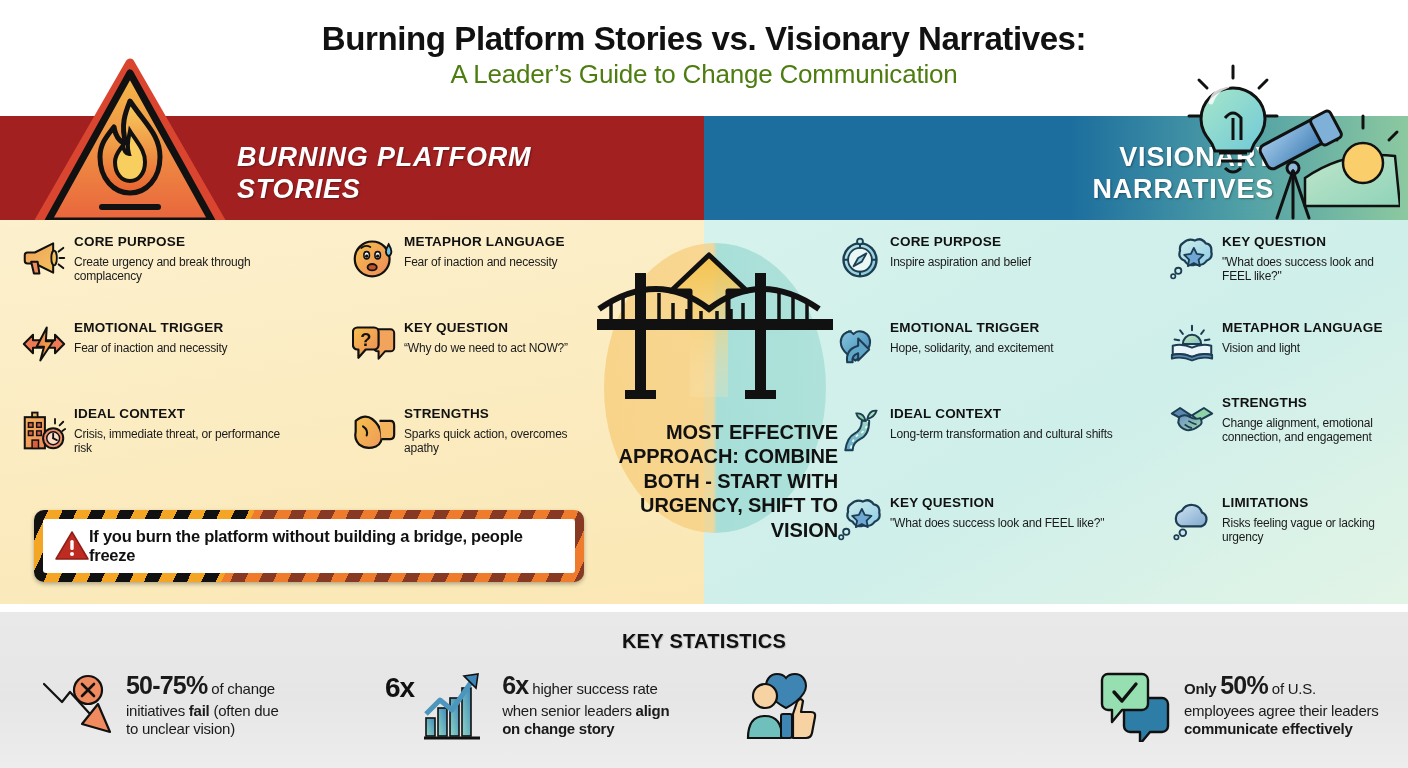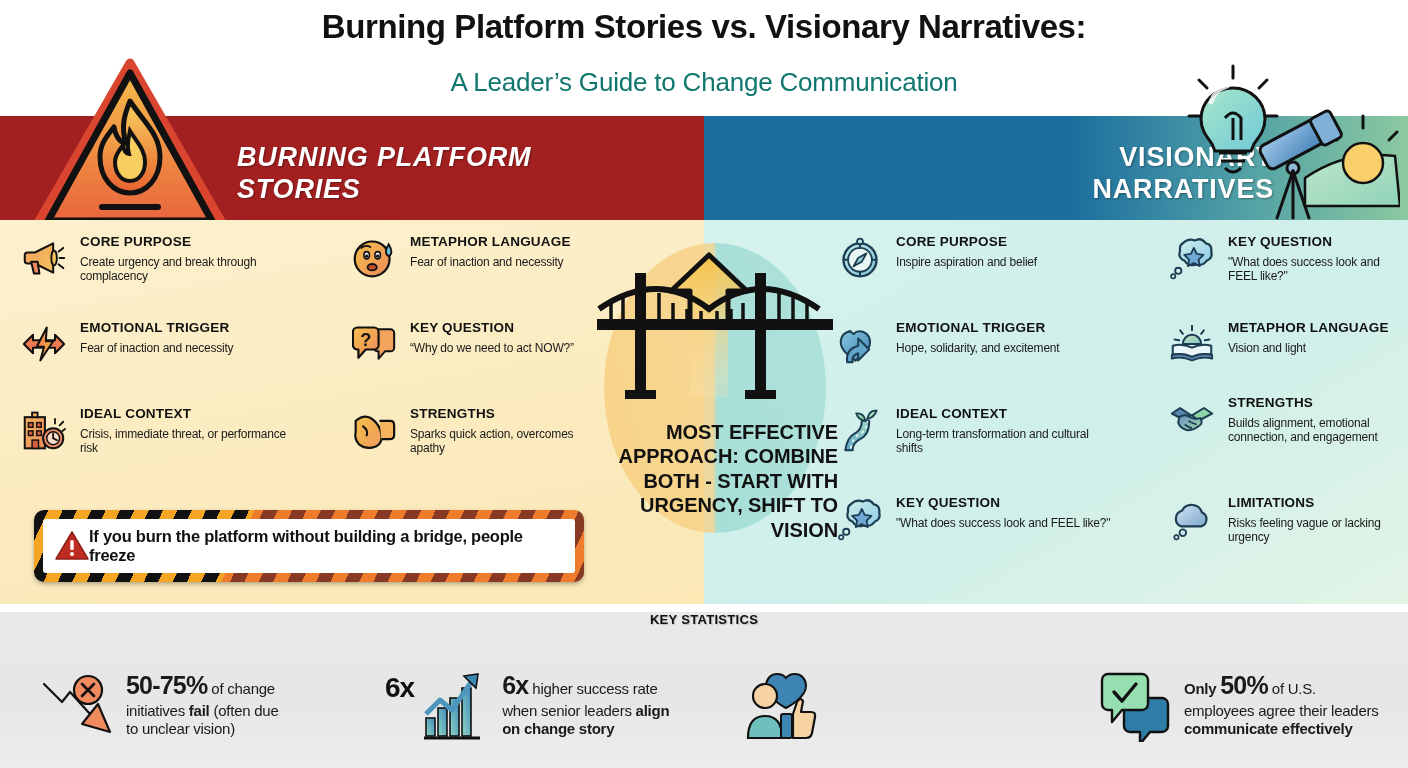--- a/index.html
+++ b/index.html
@@ -6,29 +6,29 @@
   html,body { width:1408px; height:768px; overflow:hidden; }
   body {
     font-family:"Liberation Sans", sans-serif;
     background:#ffffff;
     position:relative;
   }
 
   
   #title-area {
     position:absolute; left:0; top:0; width:1408px; height:116px;
-    background:#ffffff; text-align:center; padding-top:8px;
+    background:#ffffff; text-align:center; padding-top:20px;
   }
   #main-title {
     font-size:33px; font-weight:bold; color:#111; letter-spacing:-0.4px;
     line-height:1.15;
   }
   #sub-title {
-    font-size:26px; font-weight:normal; color:#0f766e; line-height:1.3;
-    margin-top:20px; letter-spacing:-0.2px;text-align:center;
+    font-size:26px; font-weight:normal; color:#4d7c0f; line-height:1.3;
+    margin-top:0; letter-spacing:-0.2px;text-align:center;
   }
 
   
   #band-left {
     position:absolute; left:0; top:116px; width:704px; height:104px;
     background:#A32021;
     font-style:italic;
   }
   #band-right {
     position:absolute; left:704px; top:116px; width:704px; height:104px;
@@ -49,21 +49,21 @@
 
   
   #panel-left {
     position:absolute; left:0; top:220px; width:704px; height:384px;
     background:linear-gradient(170deg,#FCF0CD 0%,#FAE7B4 100%);
   }
   #panel-right {
     position:absolute; left:704px; top:220px; width:704px; height:384px;
     background:linear-gradient(150deg,#D6F2EC 0%,#CFEFEA 55%,#E2F4E6 100%);
   }
-  .item { position:absolute; display:flex; gap:14px; }
+  .item { position:absolute; display:flex; gap:8px; }
   .item-ico { flex:0 0 auto; width:44px; height:44px; margin-top:2px; }
   .item-txt { flex:1 1 auto; }
   .item-label {
     font-size:13.5px; font-weight:bold; color:#111; letter-spacing:.2px;
     line-height:1.15; text-transform:uppercase;
   }
   .item-desc {
     font-size:12px; color:#1a1a1a; line-height:1.18; margin-top:5px;
     letter-spacing:-.2px;
   }
@@ -103,22 +103,22 @@
     text-align:right; font-size:20px; font-weight:bold; color:#111;
     line-height:1.22; letter-spacing:-.1px;
   }
 
   
   #stats {
     position:absolute; left:0; top:612px; width:1408px; height:156px;
     background:linear-gradient(180deg,#E9E9E9 0%,#E6E6E6 55%,#EDEDED 100%);
   }
   #stats-title {
-    text-align:center; font-size:13px; font-weight:bold; color:#111;
-    letter-spacing:.3px; 
+    text-align:center; font-size:20px; font-weight:bold; color:#111;
+    letter-spacing:.3px; padding-top:18px;
     text-shadow:1px 1px 1px rgba(0,0,0,.18);
   }
   #stats-row { position:absolute; left:0; top:50px; width:1408px;
                display:flex; align-items:flex-start; }
   .stat { display:flex; gap:8px; align-items:flex-start; }
   .stat-ico { flex:0 0 auto; }
   .stat-txt { font-size:15px; color:#1a1a1a; line-height:1.26; letter-spacing:-.25px; }
   .stat-txt b { font-weight:bold; }
   .stat-big { font-size:25px; font-weight:bold; letter-spacing:-.8px; }
   .stat-6x { font-size:28px; font-weight:bold; letter-spacing:-1px; color:#111; }
@@ -472,21 +472,21 @@
           <path d="M2 18 l9-6 l12 8 l-6 6 z" fill="#5B86AE" stroke="#1C3D52" stroke-width="2.2" stroke-linejoin="round"></path>
           <path d="M46 18 l-9-6 l-13 8 l7 6 z" fill="#8FD3A8" stroke="#1C3D52" stroke-width="2.2" stroke-linejoin="round"></path>
           <path d="M10 22 q6-4 12 0 q5 3 11 1 q4 6-2 9 q-6 5-13 4 q-7-2-9-8 z" fill="url(#hk)" stroke="#1C3D52" stroke-width="2.2" stroke-linejoin="round"></path>
           <g stroke="#1C3D52" stroke-width="1.8" fill="none">
             <path d="M16 30 q4 3 8 4"></path>
             <path d="M20 26 q5 3 9 4"></path>
           </g>
         </svg></div>
       <div class="item-txt">
         <div class="item-label">STRENGTHS</div>
-        <div class="item-desc">Builds alignment, emotional connection, and engagement</div>
+        <div class="item-desc">Change alignment, emotional connection, and engagement</div>
       </div>
     </div>
     <div class="item" style="left: 466px; top: 275px; width: 232px;">
       <div class="item-ico"><svg viewBox="0 0 48 48">
           <defs>
             <linearGradient id="cl" x1="0" y1="0" x2="1" y2="1">
               <stop offset="0" stop-color="#CFE3F2"></stop>
               <stop offset="1" stop-color="#7FA8CE"></stop>
             </linearGradient>
           </defs>

